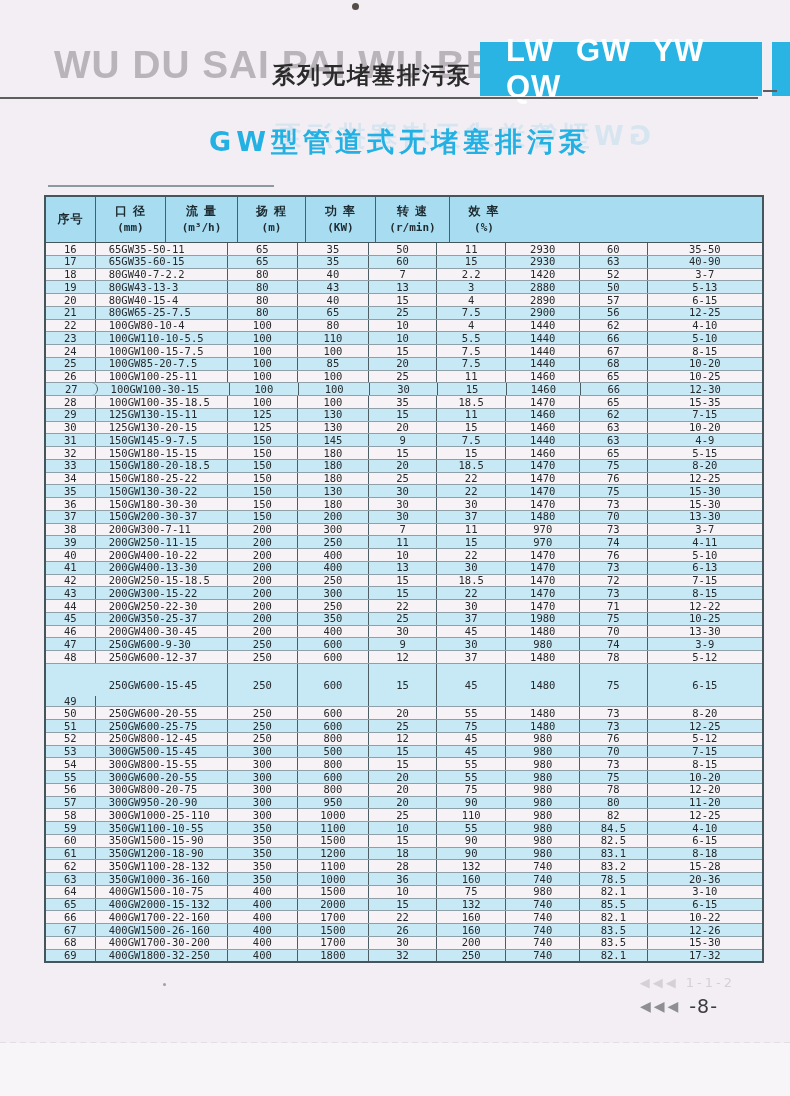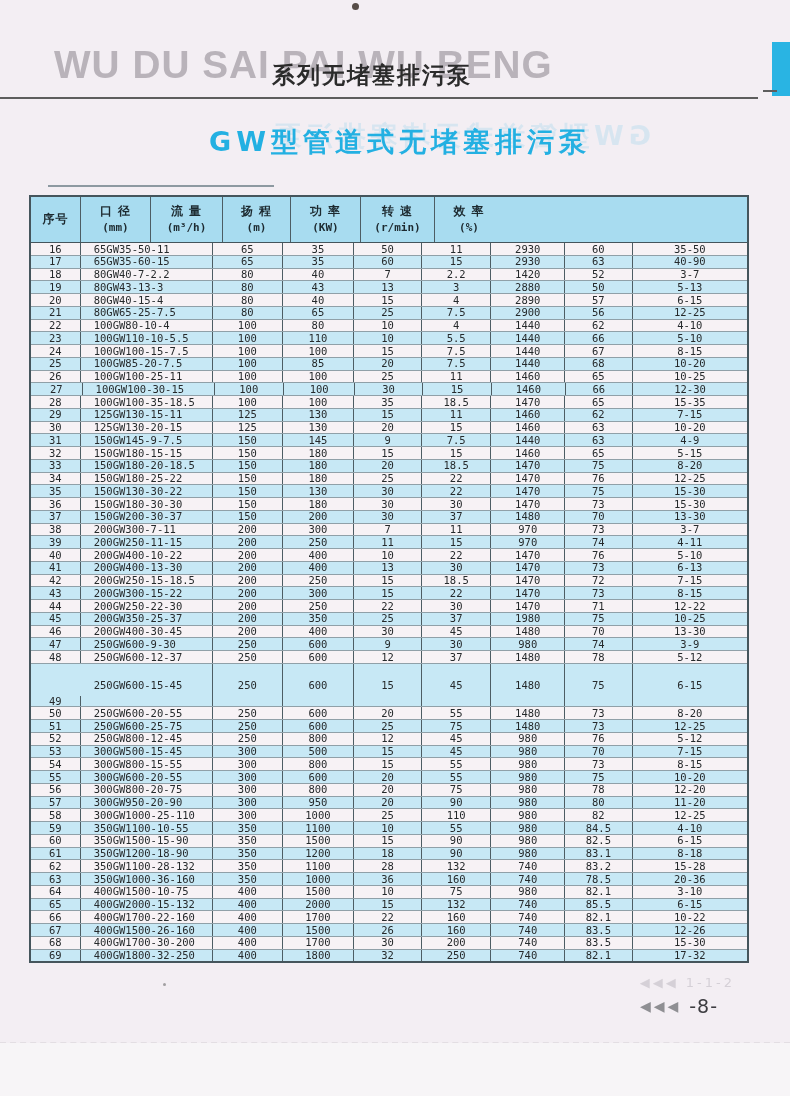--- a/index.html
+++ b/index.html
@@ -80,21 +80,21 @@
   .section-bar span {
     font-size: 14px; font-weight: bold; color: #1d3038;
     letter-spacing: 5px; white-space: nowrap;
   }
   .section-underline {
     position: absolute; left: 48px; top: 185px; width: 226px; height: 2px;
     background: #8d99a1;
   }
   
   .ptable {
-    position: absolute; left: 29px; top: 195px; width: 720px; height: 768px;
+    position: absolute; left: 44px; top: 195px; width: 720px; height: 768px;
     border: 2px solid #45555c;
     background: var(--row-bg, #f7f2f5);
     font-family: "DejaVu Sans Mono", "Liberation Mono", monospace;
   }
   .thead {
     display: flex; height: 46px;
     background: var(--header-bg, #a8dcf0);
     border-bottom: 1.5px solid #45555c;
     font-family: "DejaVu Sans", "Liberation Sans", sans-serif;
   }
@@ -145,20 +145,21 @@
 </head>
 <body>
 
 <div class="page">
 
   <div class="speck"></div>
   <div class="speck2"></div>
 
   <div class="brand">WU DU SAI PAI WU BENG</div>
   <div class="series">系列无堵塞排污泵</div>
+  <div class="badge">LW GW YW QW</div>
   <div class="badge-edge"></div>
   <div class="rule"></div>
   <div class="rule-dash"></div>
 
   <div class="ghost-title">GW型管道式无堵塞排污泵</div>
   <div class="title">GW型管道式无堵塞排污泵</div>
 
   <div class="section-underline"></div>
 
   <div class="ptable">
@@ -307,21 +308,21 @@
           <div class="td model" style="width: 133px;">100GW100-25-11</div>
           <div class="td" style="width: 70px;">100</div>
           <div class="td" style="width: 72px;">100</div>
           <div class="td" style="width: 68px;">25</div>
           <div class="td" style="width: 70px;">11</div>
           <div class="td" style="width: 74px;">1460</div>
           <div class="td" style="width: 68px;">65</div>
           <div class="td" style="width: 115px;">10-25</div>
         </div>
         <div class="tr alt">
-          <div class="td" style="width: 52px;">27</div>
+          <div class="td" style="width: 52px; border-radius: 6px;">27</div>
           <div class="td model" style="width: 133px;">100GW100-30-15</div>
           <div class="td" style="width: 70px;">100</div>
           <div class="td" style="width: 72px;">100</div>
           <div class="td" style="width: 68px;">30</div>
           <div class="td" style="width: 70px;">15</div>
           <div class="td" style="width: 74px;">1460</div>
           <div class="td" style="width: 68px;">66</div>
           <div class="td" style="width: 115px;">12-30</div>
         </div>
         <div class="tr">

